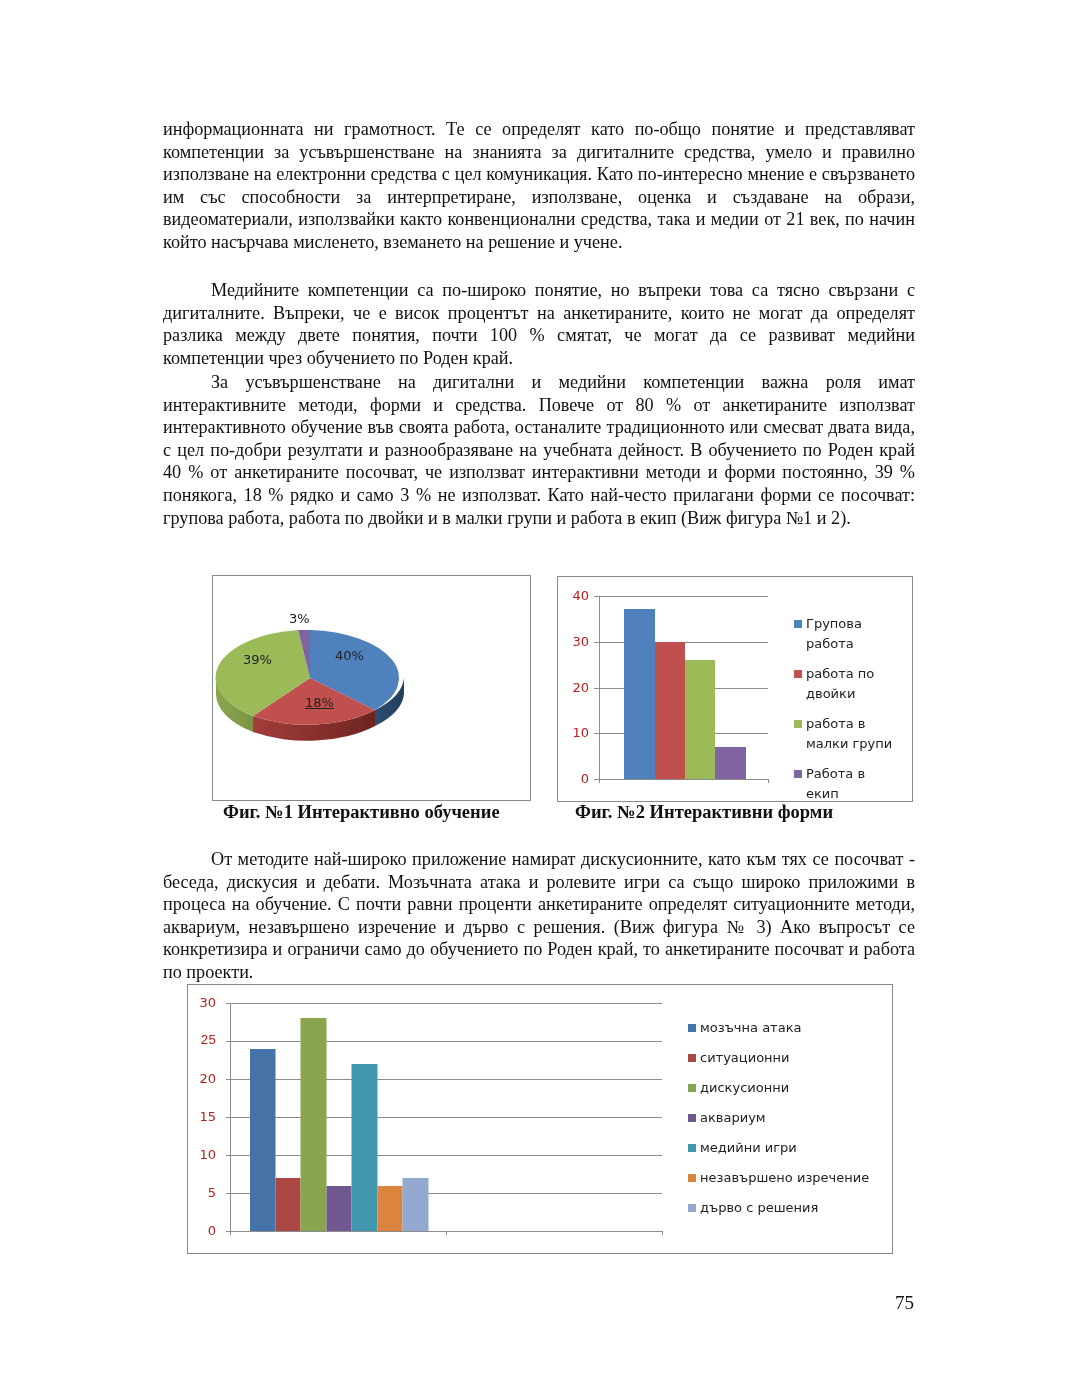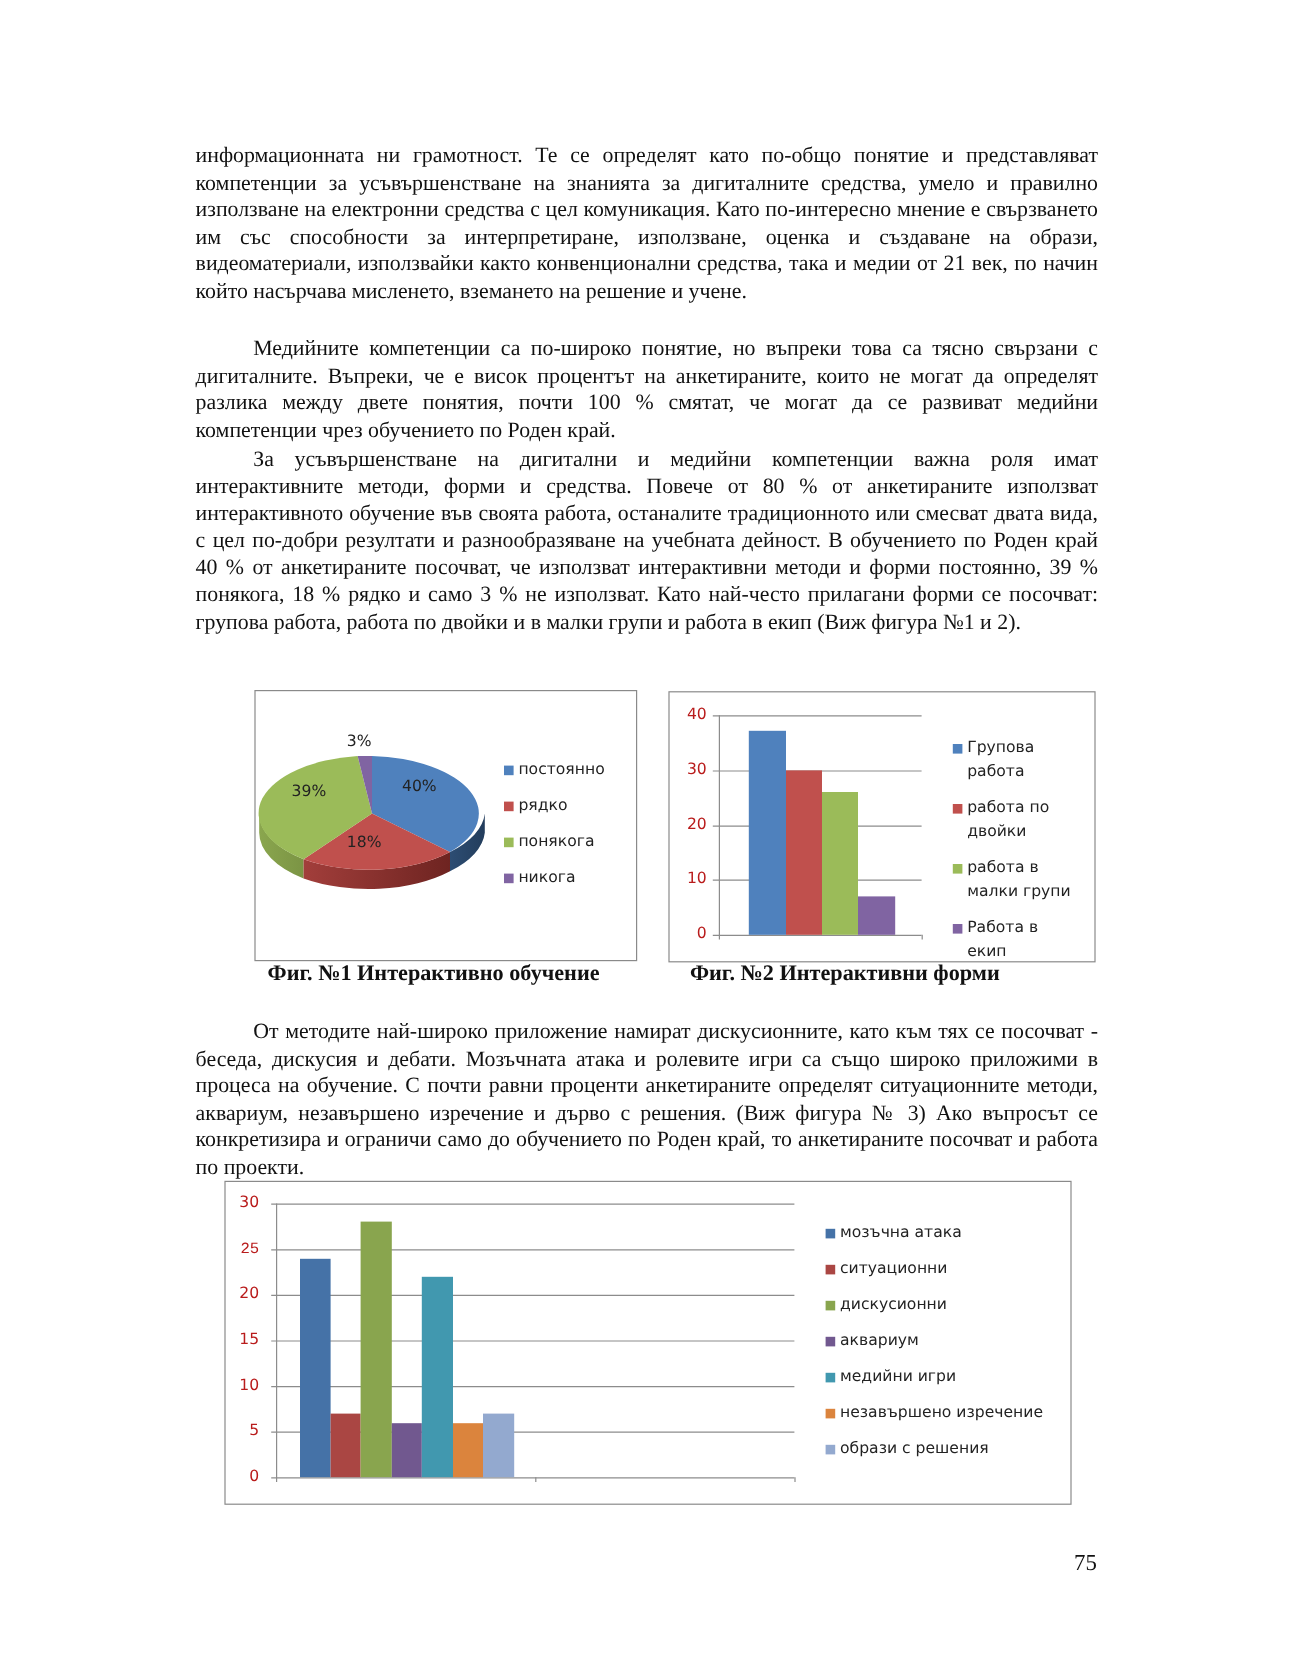--- a/index.html
+++ b/index.html
@@ -44,39 +44,21 @@
     <path d="M162,134 L162,150 A94,48 0 0 0 191,118 L191,102 A94,48 0 0 1 162,134 Z" fill="url(#blueSide)"></path>
 
     <path d="M97,102 L97,54 A94,48 0 0 1 162,134 Z" fill="#4f81bd"></path>
     <path d="M97,102 L162,134 A94,48 0 0 1 40,140 Z" fill="#c0504d"></path>
     <path d="M97,102 L40,140 A94,48 0 0 1 85,54 Z" fill="#9bbb59"></path>
     <path d="M97,102 L85,54 A94,48 0 0 1 97,54 Z" fill="#8064a2"></path>
   </svg>
   <span class="pie-label" style="left:76px; top:35px;">3%</span>
   <span class="pie-label" style="left:122px; top:72px;">40%</span>
   <span class="pie-label" style="left:30px; top:76px;">39%</span>
-  <span class="pie-label" style="left:76px; top:119px;">18%</span>
-  <div class="legend" style="left:207px; top:58px;">
-    <div class="legend-item" style="height:30px;">
-        <span class="swatch" style="background:#4f81bd;"></span>
-        <span>постоянно</span>
-      </div>
-    <div class="legend-item" style="height:30px;">
-        <span class="swatch" style="background:#c0504d;"></span>
-        <span>рядко</span>
-      </div>
-    <div class="legend-item" style="height:30px;">
-        <span class="swatch" style="background:#9bbb59;"></span>
-        <span>понякога</span>
-      </div>
-    <div class="legend-item" style="height:30px;">
-        <span class="swatch" style="background:#8064a2;"></span>
-        <span>никога</span>
-      </div>
-  </div>
+  <span class="pie-label" style="left:92px; top:119px;text-decoration:underline;">18%</span>
 </div>
 
 <div class="chart-box" style="left:557px; top:576px; width:354px; height:224px;">
   <svg width="354" height="224" style="position:absolute; left:0; top:0;">
 
     <g stroke="#8c8c8c" stroke-width="1">
       <line x1="36" y1="19.5" x2="210" y2="19.5"></line>
       <line x1="36" y1="65.5" x2="210" y2="65.5"></line>
       <line x1="36" y1="111.5" x2="210" y2="111.5"></line>
       <line x1="36" y1="156.5" x2="210" y2="156.5"></line>
@@ -169,18 +151,18 @@
     <div class="legend-item" style="height:30px;">
         <span class="swatch" style="background:#4198af;"></span>
         <span>медийни игри</span>
       </div>
     <div class="legend-item" style="height:30px;text-align:center;">
         <span class="swatch" style="background:#db843d;"></span>
         <span>незавършено изречение</span>
       </div>
     <div class="legend-item" style="height:30px;">
         <span class="swatch" style="background:#93a9cf;"></span>
-        <span>образи с решения</span>
+        <span>дърво с решения</span>
       </div>
   </div>
 </div>
 
 <div class="page-num">75</div>
 
 </body></html>

